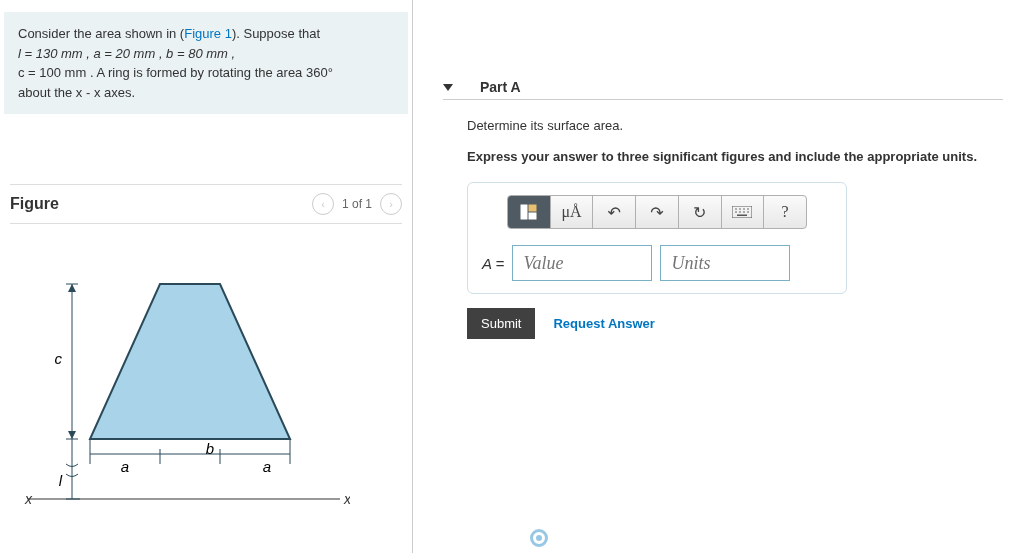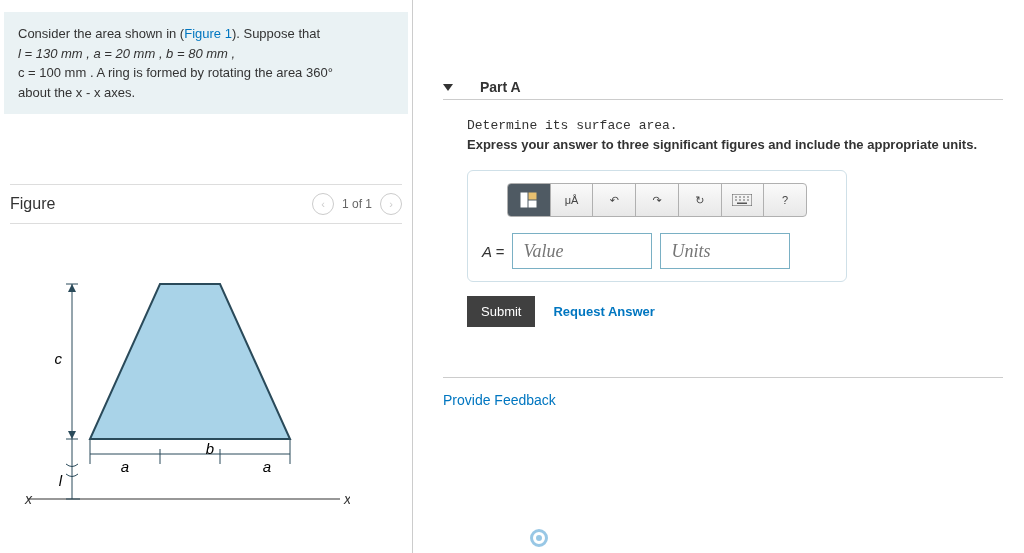--- a/index.html
+++ b/index.html
@@ -7,37 +7,37 @@
   .main { display: flex; height: 100%; border-radius: 13px; }
   .left-col { width: 412px; padding: 0; }
   .right-col { flex: 1; padding: 20px 0 0 30px; border-left: 1px solid #ccc; }
   
   .problem-box { background: #eaf2f4; padding: 12px 14px; margin: 12px 4px 0 4px; line-height: 1.5; }
   .problem-box .fig-link { color: #0076c0; cursor: pointer; }
   .italic { font-style: italic; }
   
   .figure-section { margin-top: 70px; padding: 0 10px; }
   .figure-header { display: flex; justify-content: space-between; align-items: center; border-top: 1px solid #ddd; border-bottom: 1px solid #ddd; padding: 8px 0; }
-  .figure-title { font-weight: normal; font-size: 16px; }
+  .figure-title { font-weight: bold; font-size: 16px; }
   .figure-nav { display: flex; align-items: center; gap: 8px; color: #666; font-size: 12px; }
   .nav-arrow { width: 22px; height: 22px; border-radius: 50%; border: 1px solid #ccc; display: flex; align-items: center; justify-content: center; cursor: pointer; color: #777; background: #fff; font-size: 11px; }
   .nav-arrow.disabled { color: #ccc; cursor: default; }
   
   .figure-canvas { margin-top: 30px; width: 340px; height: 280px; position: relative; }
   
   .part-header { display: flex; align-items: center; padding: 4px 0; border-bottom: 1px solid #ccc; margin-bottom: 18px; width: 560px; cursor: pointer; gap: 13px; }
   .caret-down { width: 0; height: 0; border-left: 5px solid transparent; border-right: 5px solid transparent; border-top: 7px solid #333; margin-right: 14px; }
   .part-title { font-weight: bold; font-size: 14px; }
   
-  .instruction { margin-left: 24px; margin-bottom: 4px; font-family: Liberation Mono, monospace; }
+  .instruction { margin-left: 24px; margin-bottom: 16px; }
   .instruction-bold { font-weight: bold; margin-left: 24px; margin-bottom: 18px; }
   
   .answer-panel { border: 1px solid #cfe0e8; border-radius: 6px; width: 380px; margin-left: 24px; padding: 12px 14px; }
   .toolbar { display: flex; width: 300px; height: 34px; margin: 0 auto 16px auto; border: 1px solid #b0b0b0; border-radius: 4px; overflow: hidden; background: linear-gradient(#fafafa, #e8e8e8); }
-  .tb-btn { flex: 1; display: flex; align-items: center; justify-content: center; border-right: 1px solid #b0b0b0; cursor: pointer; font-size: 11px; color: #444; }
+  .tb-btn { flex: 1; display: flex; align-items: center; justify-content: center; border-right: 1px solid #b0b0b0; cursor: pointer; font-size: 16px; color: #444; font-family: Liberation Serif, serif; }
   .tb-btn:last-child { border-right: none; }
   .tb-btn.active { background: #4f5a63; color: #fff; }
   
   .input-row { display: flex; align-items: center; gap: 8px; }
   .eq-label { font-style: italic; font-size: 15px; color: #333; }
   .value-input, .units-input { height: 36px; border: 1px solid #7ab0c4; font-style: italic; font-family: Georgia, serif; font-size: 18px; color: #888; padding: 16px 10px; background: #fff; }
   .value-input { width: 140px; }
   .units-input { width: 130px; }
   
   .buttons-row { margin-left: 24px; margin-top: 14px; display: flex; align-items: center; gap: 18px; }
@@ -149,19 +149,18 @@
         <input class="value-input" placeholder="Value" style="">
         <input class="units-input" placeholder="Units" style="">
       </div>
     </div>
 
     <div class="buttons-row">
       <button class="submit-btn">Submit</button>
       <span class="req-answer">Request Answer</span>
     </div>
 
-    <div class="feedback">Provide Feedback</div>
   </div>
 </div>
 
 <div class="brand">
   <div class="brand-circle"></div>
 </div>
 
 </body></html>

